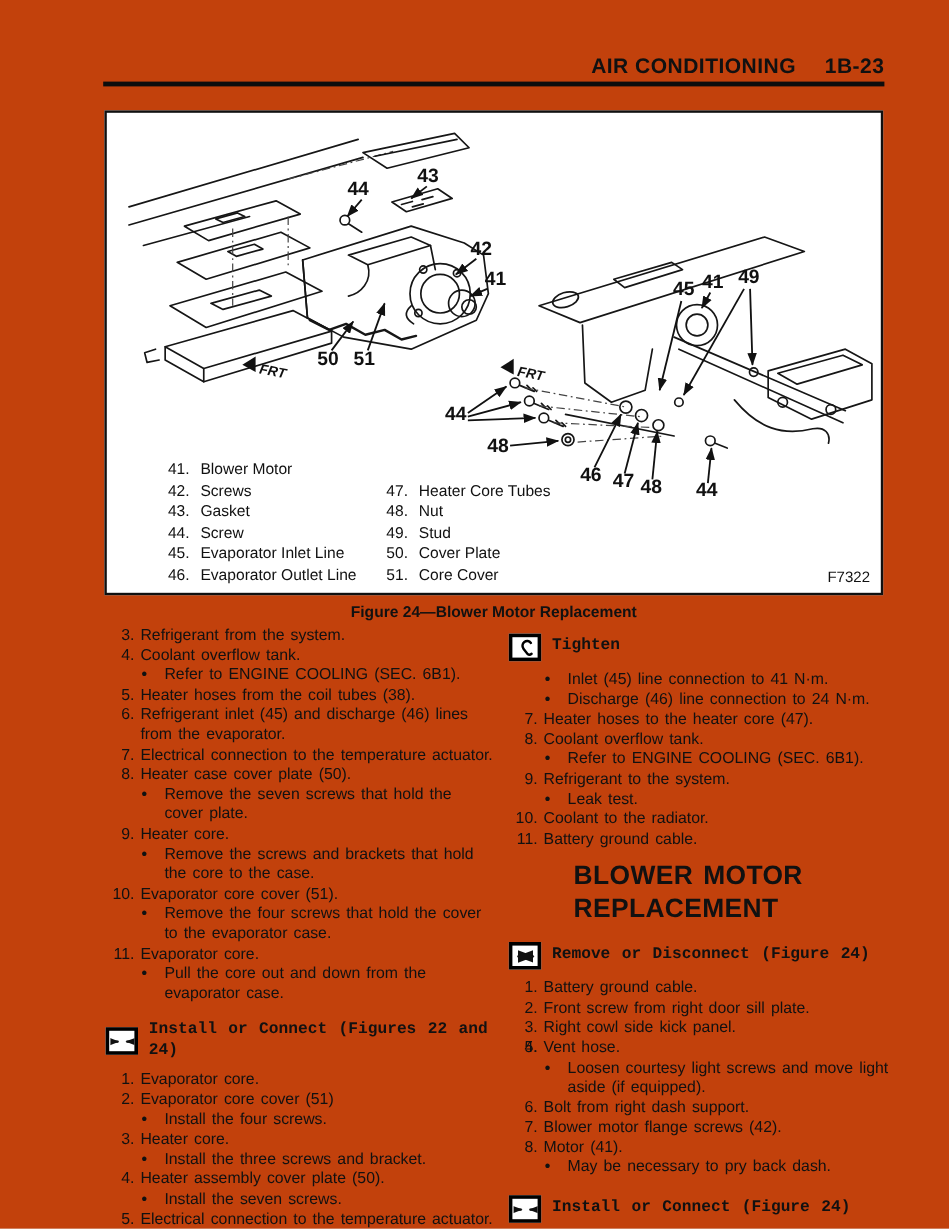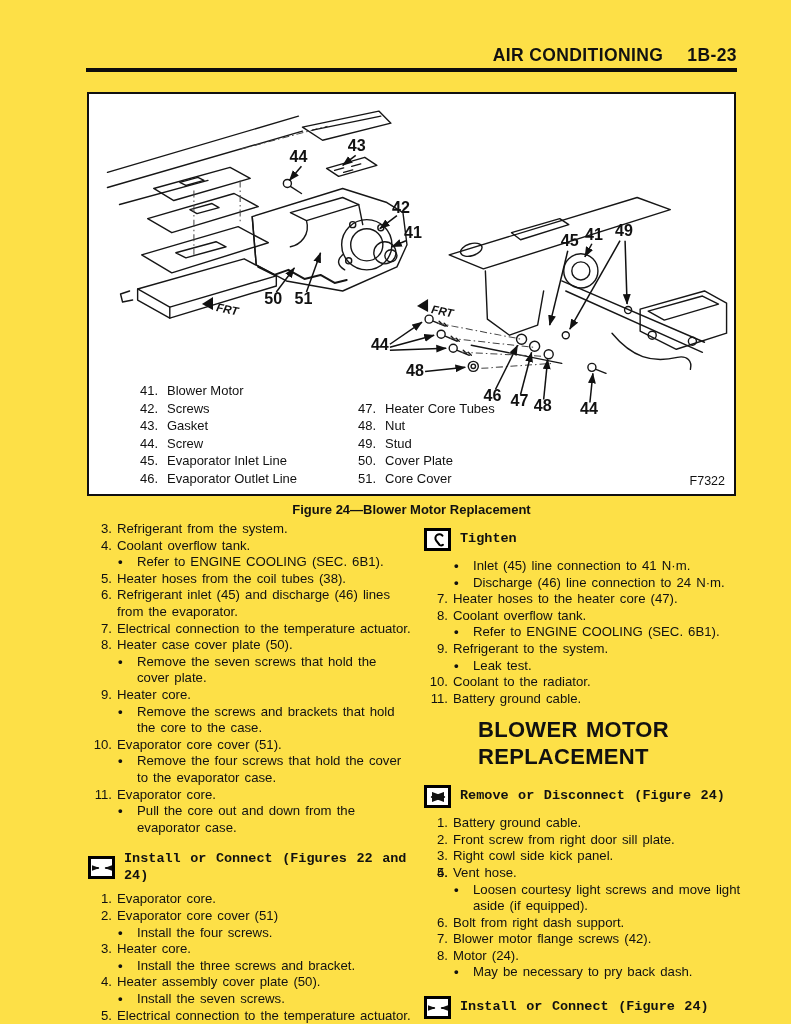--- a/index.html
+++ b/index.html
@@ -1,29 +1,29 @@
 <!DOCTYPE html>
 <html><head>
 <meta charset="utf-8">
 <style>
   html,body{margin:0;padding:0;background:#e8e8e8;}
-  .page{position:relative;width:791px;height:1024px;background:#fde047;margin:0 auto;
+  .page{position:relative;width:791px;height:1024px;background:#c2410c;margin:0 auto;
         font-family:"Liberation Sans",sans-serif;color:#111;overflow:hidden;}
 
   
   .hdr{position:absolute;top:45px;left:86px;width:651px;text-align:right;
        font-weight:bold;font-size:17.5px;letter-spacing:.4px;white-space:nowrap;}
   .hdr .pg{margin-left:24px;}
   .hdr-rule{position:absolute;top:68px;left:86px;width:651px;height:3.5px;background:#0d0d0d;}
 
   
   .figure-box{position:absolute;left:87px;top:92px;width:649px;height:404px;
               border:2px solid #101010;box-sizing:border-box;background:#fff;}
   .figure-box svg.diagram{position:absolute;left:0;top:0;width:100%;height:100%;}
-  .legend{position:absolute;left:45px;top:288px;display:flex;font-size:13px;line-height:17.6px;gap:36px;}
+  .legend{position:absolute;left:45px;top:288px;display:flex;font-size:13px;line-height:17.6px;}
   .leg-col{width:182px;}
   .leg-col.second{width:200px;margin-top:17.6px;}
   .leg-row{display:flex;}
   .leg-n{width:24px;text-align:right;margin-right:9px;flex:none;}
   .fig-ref{position:absolute;right:9px;bottom:6px;font-size:12.5px;}
   .fig-caption{position:absolute;left:87px;top:502px;width:649px;text-align:center;
                font-weight:bold;font-size:13px;}
 
   
   .col{position:absolute;font-size:13.2px;line-height:16.6px;word-spacing:1.4px;}
@@ -501,21 +501,21 @@
           <span class="t">Bolt from right dash support.</span>
         </div>
 
         <div class="row step">
           <span class="n">7.</span>
           <span class="t">Blower motor flange screws (42).</span>
         </div>
 
         <div class="row step">
           <span class="n">8.</span>
-          <span class="t">Motor (24).</span>
+          <span class="t">Motor (41).</span>
         </div>
 
         <div class="row bullet">
           
           <span class="t">May be necessary to pry back dash.</span>
         </div>
       </div>
 
     <div class="sec-head">
       <span class="sec-icon">

